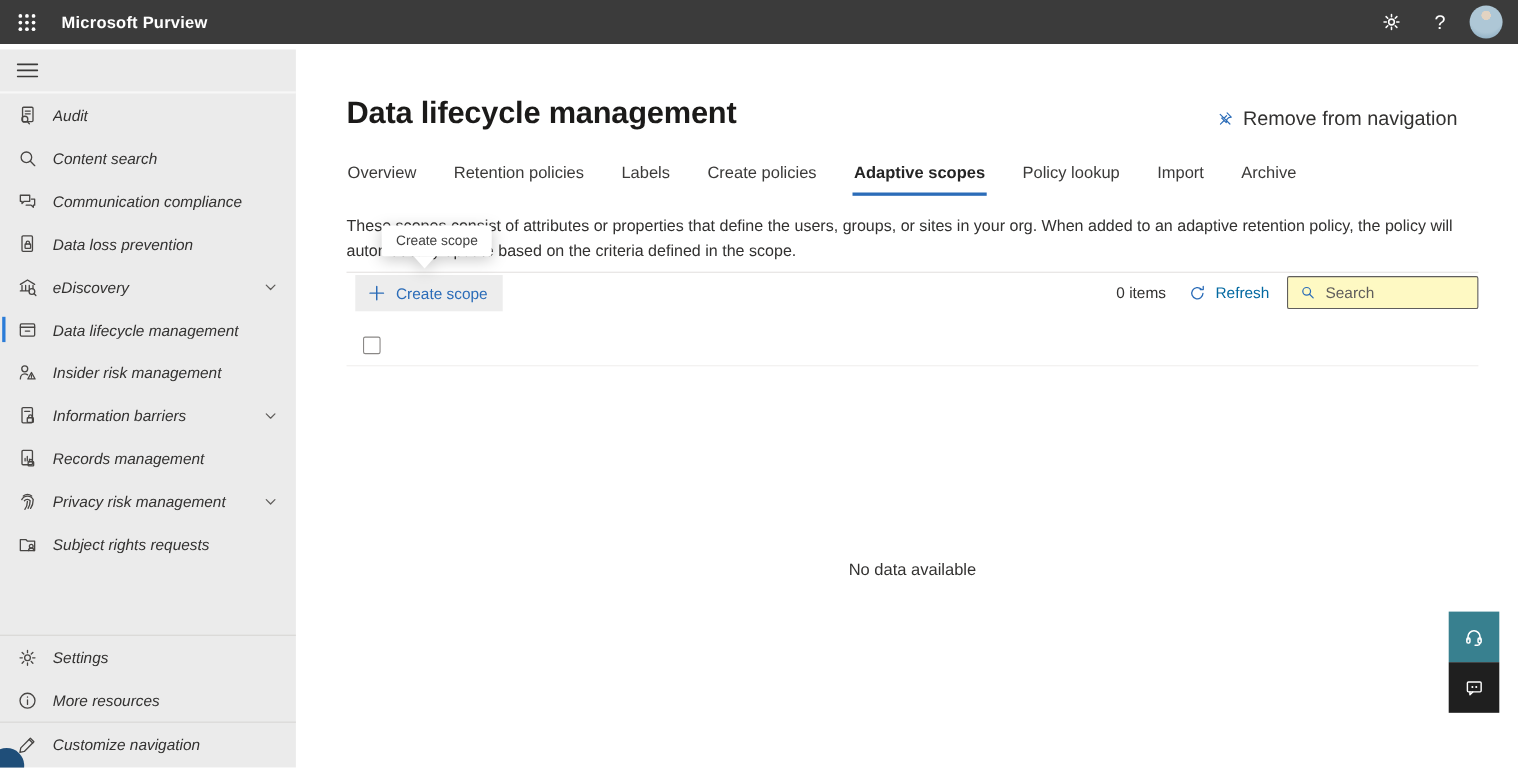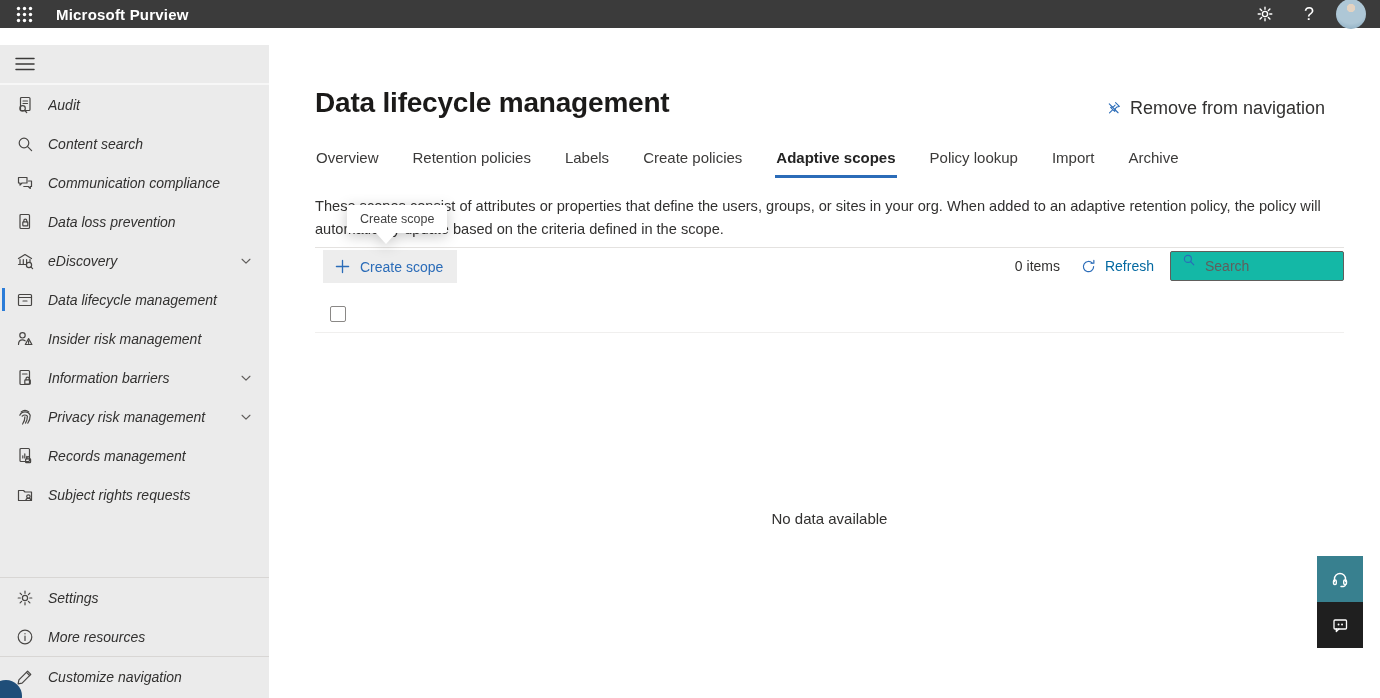--- a/index.html
+++ b/index.html
@@ -1,20 +1,20 @@
 <!DOCTYPE html>
 <html><head>
 <meta charset="utf-8">
 <style>
   * { margin:0; padding:0; box-sizing:border-box; font-family:"Liberation Sans", sans-serif; }
   html,body { background:#fff; }
   .page { position:relative; width:1380px; height:698px; overflow:hidden; background:#fff; }
 
   
-  .topbar { position:absolute; top:0; left:0; right:0; height:28px; background:#3b3b3b; display:flex; align-items:center; color:#fff; z-index:30; }
+  .topbar { position:absolute; top:0; left:0; right:0; height:40px; background:#3b3b3b; display:flex; align-items:center; color:#fff; z-index:30; }
   .waffle-btn { width:48px; height:45px; display:flex; align-items:center; justify-content:center; background:none; border:none; cursor:pointer; }
   .topbar-title { font-size:15px; font-weight:700; color:#fff; margin-left:8px; letter-spacing:.2px; }
   .topbar-right { margin-left:auto; display:flex; align-items:center; gap:10px; padding-right:14px; }
   .topbar-iconbtn { width:34px; height:45px; display:flex; align-items:center; justify-content:center; background:none; border:none; color:#fff; cursor:pointer; }
   .help-glyph { font-size:18px; color:#fff; font-weight:400; }
   .avatar { width:30px; height:30px; border-radius:50%; border:none; cursor:pointer;
             background: radial-gradient(circle at 50% 30%, #e3d3c2 0 16%, #aec7d6 17% 60%, #7fa3ba 100%); }
 
   
   .sidebar { position:absolute; top:45px; left:0; width:269px; bottom:0; background:#ebebeb; display:flex; flex-direction:column; z-index:20; }
@@ -47,21 +47,21 @@
   .tooltip-box { background:#fff; border-radius:2px; padding:7px 13px; font-size:12.5px; color:#424242; white-space:nowrap; }
   .tooltip-beak { width:0; height:0; border:10px solid transparent; border-top:11px solid #fff; border-bottom:none; margin-left:29px; }
 
   .cmd-sep { position:absolute; left:46px; right:36px; top:202px; border-top:1px solid #e4e2e0; }
   .create-btn { position:absolute; left:54px; top:205px; height:33px; padding:0 14px 0 12px; background:#ededed; border:none; display:flex; align-items:center; gap:10px; font-size:14px; color:#2b6cb8; cursor:pointer; }
 
   .right-cluster { position:absolute; right:36px; top:206px; display:flex; align-items:center; }
   .items-count { font-size:14px; color:#323130; margin-right:20px; }
   .refresh-btn { display:flex; align-items:center; gap:8px; background:none; border:none; font-size:14px; color:#0369a1; cursor:pointer; margin-right:16px; }
   .refresh-btn svg { color:#2b6cb8; }
-  .searchbox { width:174px; height:30px; border:1px solid #605e5c; border-radius:2px; background:#14b8a6; display:flex; padding-left:10px; gap:8px; }
+  .searchbox { width:174px; height:30px; border:1px solid #605e5c; border-radius:2px; background:#fef9c3; display:flex; align-items:center; padding-left:10px; gap:8px; }
   .searchbox svg { color:#2b6cb8; flex:none; }
   .search-input { border:none; outline:none; width:122px; font-size:14px; color:#323130; background:transparent; }
   .search-input::placeholder { color:#605e5c; }
 
   .table-head { position:absolute; left:46px; right:36px; top:251px; height:37px; display:grid; grid-template-columns:48px 307px 90px 215px 215px 1fr; align-items:center; border-bottom:1px solid #f0efee; }
   .th-cell { font-size:12px; color:#323130; font-weight:400; }
   .checkbox { width:16px; height:16px; border:1px solid #8a8886; border-radius:2px; background:#fff; display:block; margin-left:15px; cursor:pointer; }
 
   .empty-state { position:absolute; left:46px; right:36px; top:465px; text-align:center; font-size:15px; color:#323130; }
 
@@ -212,44 +212,44 @@
           <span class="nav-label">Information barriers</span>
           <span class="nav-chevron">
             <svg width="14" height="14" viewBox="0 0 16 16">
               <path d="M3.5 6l4.5 4.5L12.5 6" fill="none" stroke="currentColor" stroke-width="1.3" stroke-linecap="round" stroke-linejoin="round"></path>
             </svg>
           </span>
         </button>
         <button class="nav-item">
           <span class="nav-icon">
             <svg class="ic" viewBox="0 0 20 20">
+              <rect x="5" y="2.5" width="9.5" height="13" rx="1"></rect>
+              <path d="M7.8 12V9.8M9.8 12V7.9M11.8 12v-1.6"></path>
+              <rect x="10.6" y="12.8" width="5" height="3.8" rx=".6"></rect>
+              <path d="M11.7 12.8v-.8a1.4 1.4 0 0 1 2.8 0v.8"></path>
+            </svg>
+          </span>
+          <span class="nav-label">Records management</span>
+
+        </button>
+        <button class="nav-item">
+          <span class="nav-icon">
+            <svg class="ic" viewBox="0 0 20 20">
               <path d="M6.2 4.9a6.3 6.3 0 0 1 7.6 0"></path>
               <path d="M4.8 8.2a5.8 5.8 0 0 1 10.4 0c0 3-.9 6-2.4 8"></path>
               <path d="M7.2 9.2a3.4 3.4 0 0 1 5.2 0c0 2.5-.7 5-1.9 6.9"></path>
               <path d="M9.9 9.8c0 2.7-.8 5.2-2.3 7.2"></path>
             </svg>
           </span>
           <span class="nav-label">Privacy risk management</span>
           <span class="nav-chevron">
             <svg width="14" height="14" viewBox="0 0 16 16">
               <path d="M3.5 6l4.5 4.5L12.5 6" fill="none" stroke="currentColor" stroke-width="1.3" stroke-linecap="round" stroke-linejoin="round"></path>
             </svg>
           </span>
-        </button>
-        <button class="nav-item">
-          <span class="nav-icon">
-            <svg class="ic" viewBox="0 0 20 20">
-              <rect x="5" y="2.5" width="9.5" height="13" rx="1"></rect>
-              <path d="M7.8 12V9.8M9.8 12V7.9M11.8 12v-1.6"></path>
-              <rect x="10.6" y="12.8" width="5" height="3.8" rx=".6"></rect>
-              <path d="M11.7 12.8v-.8a1.4 1.4 0 0 1 2.8 0v.8"></path>
-            </svg>
-          </span>
-          <span class="nav-label">Records management</span>
-
         </button>
         <button class="nav-item">
           <span class="nav-icon">
             <svg class="ic" viewBox="0 0 20 20">
               <path d="M3.5 15.5v-10h5l1.5 1.5h6.5v8.5z"></path>
               <circle cx="13.4" cy="11.6" r="1.7"></circle>
               <path d="M10.8 15.5c.3-1.5 1.3-2.3 2.6-2.3s2.3.8 2.6 2.3"></path>
             </svg>
           </span>
           <span class="nav-label">Subject rights requests</span>

